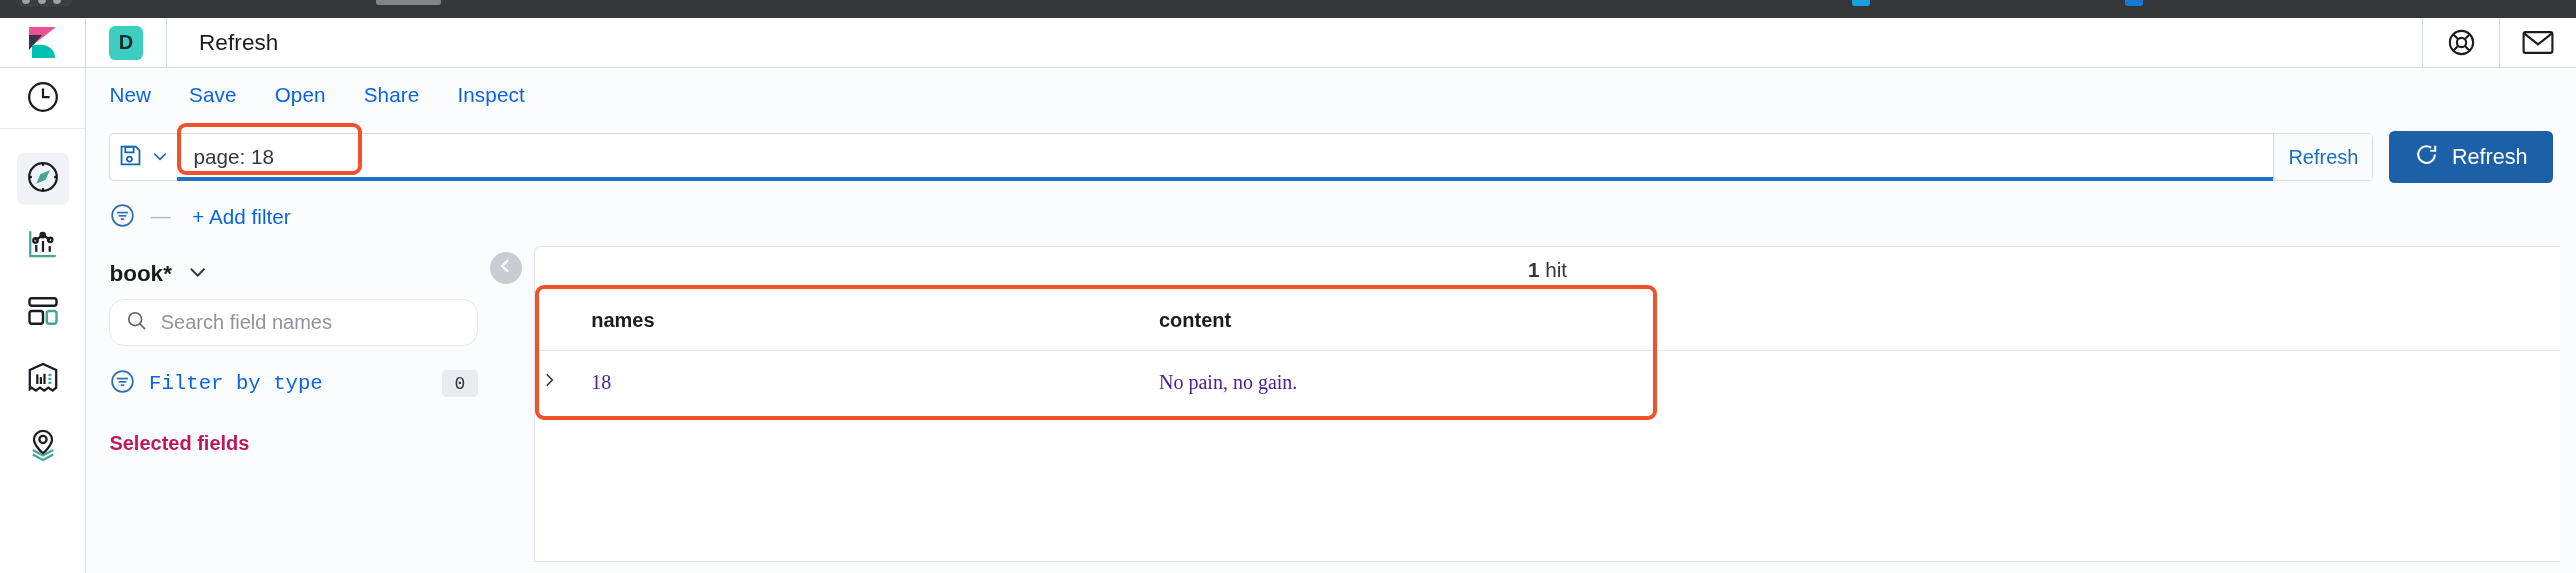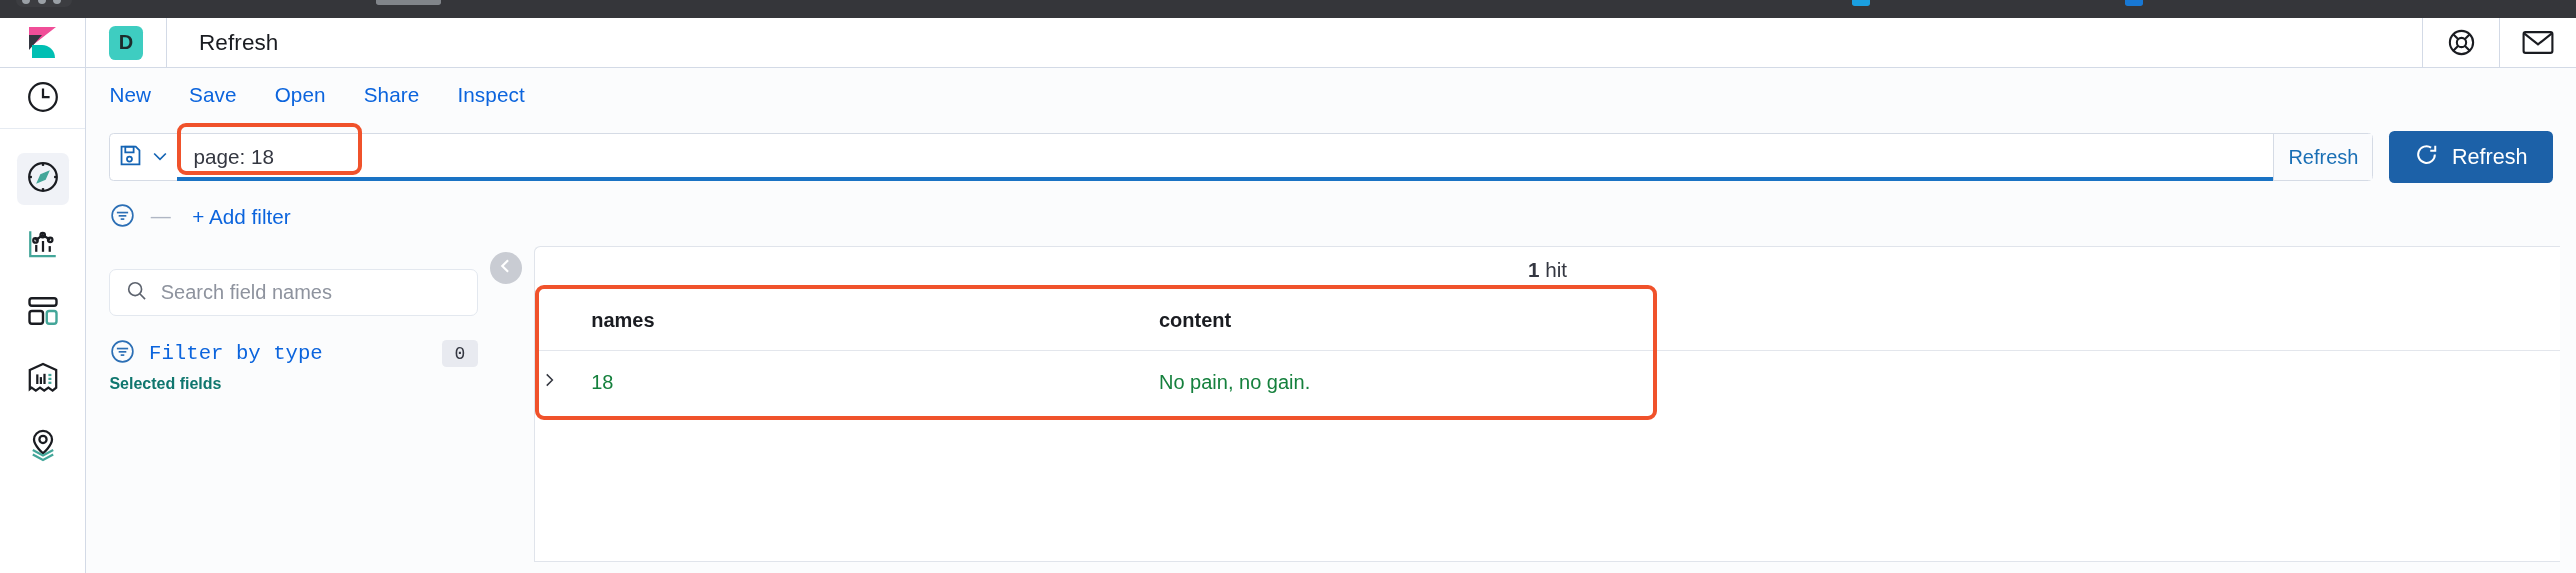--- a/index.html
+++ b/index.html
@@ -189,41 +189,41 @@
   .body-split { display: flex; height: 333px; }
 
   .field-sidebar {
     width: 417px; flex: none; padding: 9px 25px 0 23.4px;
   }
   .index-pattern {
     display: flex; align-items: center; gap: 14.4px; height: 47px;
   }
   .index-pattern .name { font-size: 22.5px; font-weight: 700; color: #1a1c21; }
   .field-search {
-    margin-top: 19px; height: 47px; background: #ffffff;
-    border: 0.9px solid #e3e8ef; border-radius: 7px;
+    margin-top: 2px; height: 47px; background: #ffffff;
+    border: 0.9px solid #e3e8ef; border-radius: 15px;
     display: flex; align-items: center; gap: 12.6px; padding: 0 14.4px;
   }
   .field-search input {
     flex: 1; border: none; outline: none; background: transparent;
     font-size: 20px; color: #343741;
     font-family: "Liberation Sans", sans-serif;
   }
   .field-search input::placeholder { color: #8e939e; }
   .filter-by-type {
     margin-top: 16px; height: 43px;
     display: flex; align-items: center; gap: 12.6px; cursor: pointer; font-family: Liberation Mono, monospace;
   }
   .filter-by-type .label { font-size: 20.7px; color: #0b64dd; flex: 1; }
   .type-count {
     background: #e8eaf0; color: #343741; border-radius: 4.5px;
     padding: 3.6px 12.6px; font-size: 18px;
   }
   .selected-fields-hdr {
-    font-size: 16px; font-weight: 700; color: #0f766e;
+    margin-top: 27px; font-size: 20px; font-weight: 700; color: #be185d;
   }
 
   
   .results-area { flex: 1; position: relative; padding-right: 16px; }
   .collapse-btn {
     position: absolute; left: -12.6px; top: 10.8px;
     width: 32px; height: 32px; border-radius: 50%;
     background: #c9ccd3; display: flex; align-items: center; justify-content: center;
     cursor: pointer; z-index: 5;
   }
@@ -238,22 +238,22 @@
   }
   .hit-count b { font-weight: 700; }
   .doc-table { width: 100%; border-collapse: collapse; margin-top: 9px; }
   .doc-table th {
     text-align: left; font-size: 20px; font-weight: 700; color: #1a1c21;
     padding: 18px 0 18px 0; border-bottom: 0.9px solid #e3e6ec;
   }
   .doc-table th.col-expand { width: 49px; }
   .doc-table th.col-page { width: 575px; padding-left: 7.2px; }
   .doc-table td {
-    font-size: 20px; color: #15803d; padding: 20px 0;
-    font-family: Liberation Sans, sans-serif;
+    font-size: 20px; color: #4c1d95; padding: 20px 0;
+    font-family: Liberation Serif, serif;
     vertical-align: middle;
   }
   .doc-table td.col-expand { padding-left: 5.4px; }
   .doc-table td.col-page { padding-left: 7.2px; }
   .expand-caret { cursor: pointer; color: #343741; font-size: 18px; }
   .results-hl {
     position: absolute; left: 0; top: 38px;
     width: 1122px; height: 135px;
     border: 4.5px solid #f0522b; border-radius: 9px; pointer-events: none;
   }
@@ -445,20 +445,28 @@
           <line x1="10.4" y1="15.2" x2="13.6" y2="15.2"></line>
         </svg>
       </span>
       <span class="filter-dash">—</span>
       <span class="add-filter">+ Add filter</span>
     </div>
 
     <div class="body-split">
 
       <div class="field-sidebar">
+        <div class="index-pattern">
+          <span class="name">book*</span>
+          <span>
+            <svg width="23.4" height="23.4" viewBox="0 0 24 24" fill="none" stroke="#343741" stroke-width="2">
+              <polyline points="5,9 12,16 19,9"></polyline>
+            </svg>
+          </span>
+        </div>
 
         <div class="field-search">
           <span>
             <svg width="23.4" height="23.4" viewBox="0 0 24 24" fill="none" stroke="#5d636e" stroke-width="1.7">
               <circle cx="10.4" cy="10.4" r="6.6"></circle>
               <line x1="15.4" y1="15.4" x2="20.6" y2="20.6"></line>
             </svg>
           </span>
           <input type="text" placeholder="Search field names" style="">
         </div>

